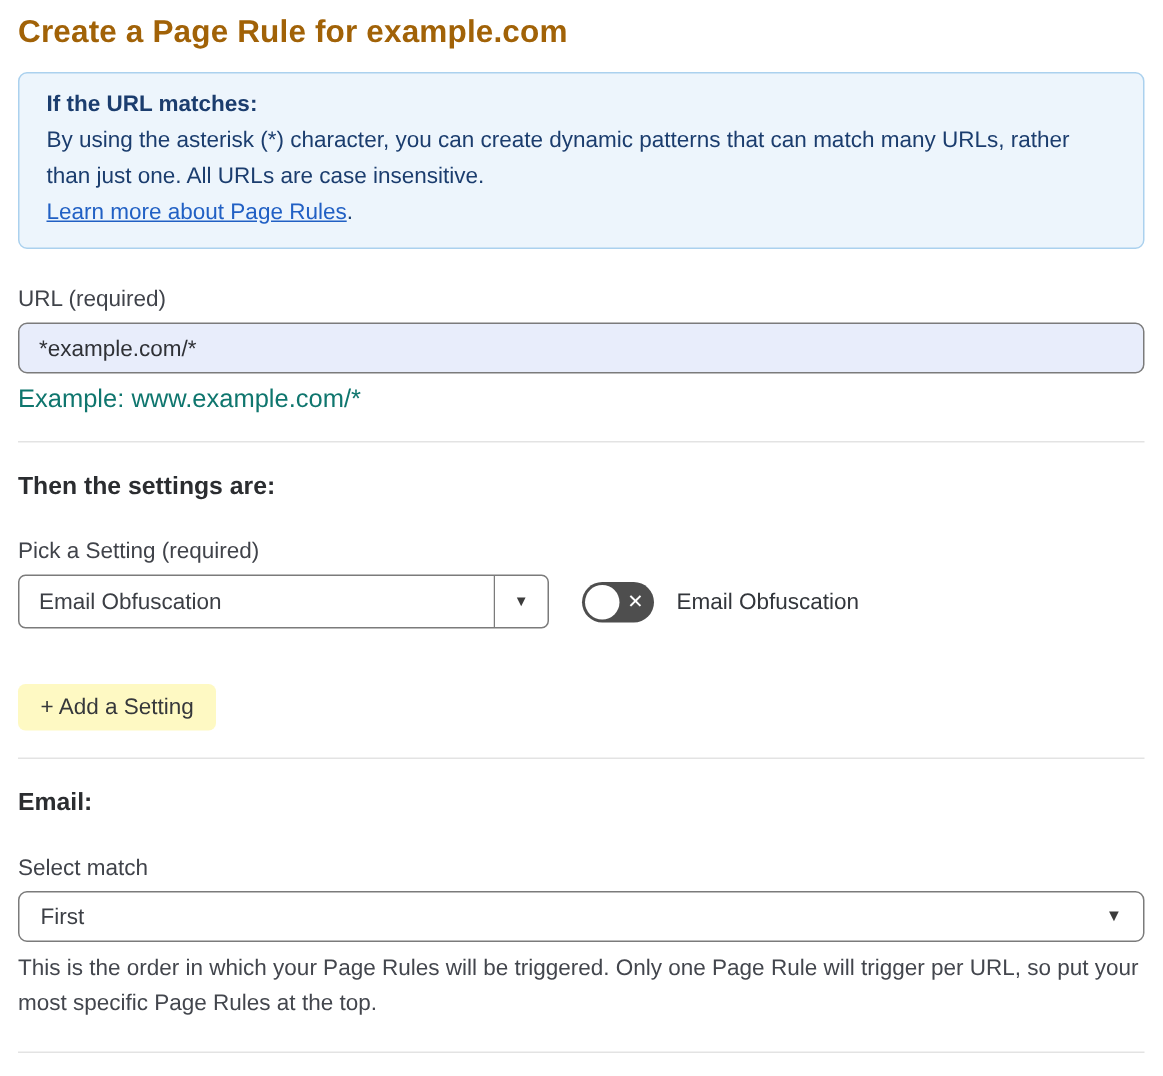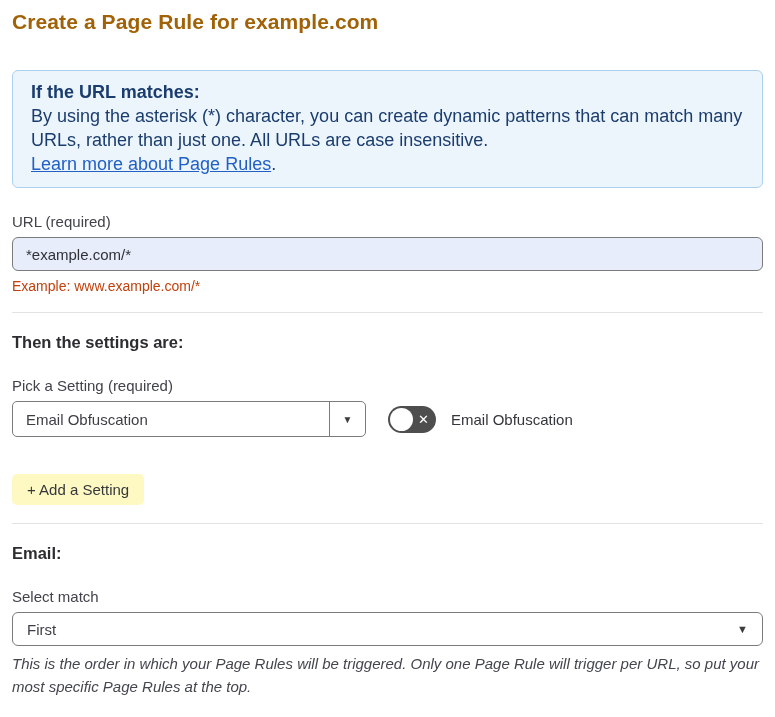--- a/index.html
+++ b/index.html
@@ -10,28 +10,28 @@
     padding: 10px 12px 0 12px;
     font-size: 15px;
   }
   .page-title {
     font-size: 21px;
     font-weight: bold;
     color: #a16207;
     letter-spacing: 0.1px;
   }
   .info-box {
-    margin-top: 36px;
+    margin-top: 14px;
     background: #edf5fc;
     border: 1px solid #abd1ee;
     border-radius: 6px;
     padding: 9px 18px 11px 18px;
     color: #1b3d6e;
     line-height: 24px;
-    font-size: 18px;
+    font-size: 15px;
   }
   .info-heading { font-weight: bold; }
   .info-link {
     color: #2160c4;
     text-decoration: underline;
     cursor: pointer;
   }
   .field-label { margin-top: 25px; font-size: 15px; color: #40434a; }
   .url-input {
     margin-top: 7px;
@@ -39,21 +39,21 @@
     height: 34px;
     background: #e8edfb;
     border: 1px solid #7b7b7b;
     border-radius: 6px;
     padding: 0 13px;
     font-size: 15px;
     color: #2f3136;
     font-family: "Liberation Sans", "DejaVu Sans", sans-serif;
     outline: none;
   }
-  .helper-text { margin-top: 7px; font-size: 14px; color: #c2410c; }
+  .helper-text { margin-top: 7px; font-size: 17px; color: #0f766e; }
   .divider { border: none; border-top: 1px solid #e3e3e3; margin-top: 18px; }
   .section-heading {
     margin-top: 20px;
     font-size: 16.5px;
     font-weight: bold;
     color: #2b2d30;
   }
   .setting-row { margin-top: 7px; display: flex; align-items: center; }
   .setting-dropdown {
     width: 354px;
@@ -133,21 +133,21 @@
     border: 1px solid #7b7b7b;
     border-radius: 6px;
     display: flex;
     align-items: center;
     padding: 0 14px;
     cursor: pointer;
     background: #ffffff;
   }
   .order-select-value { flex: 1; color: #3c3f45; }
   .order-select-caret { font-size: 11px; color: #3c3c3c; }
-  .order-help { margin-top: 6px; line-height: 23px; color: #43464d; font-size: 15px; font-style: italic; }
+  .order-help { margin-top: 6px; line-height: 23px; color: #43464d; font-size: 15px; }
   .order-help-divider { margin-top: 21px; }
 </style>
 </head>
 <body>
 
 
 
 <h1 class="page-title">Create a Page Rule for example.com</h1>
 
 <div class="info-box">

